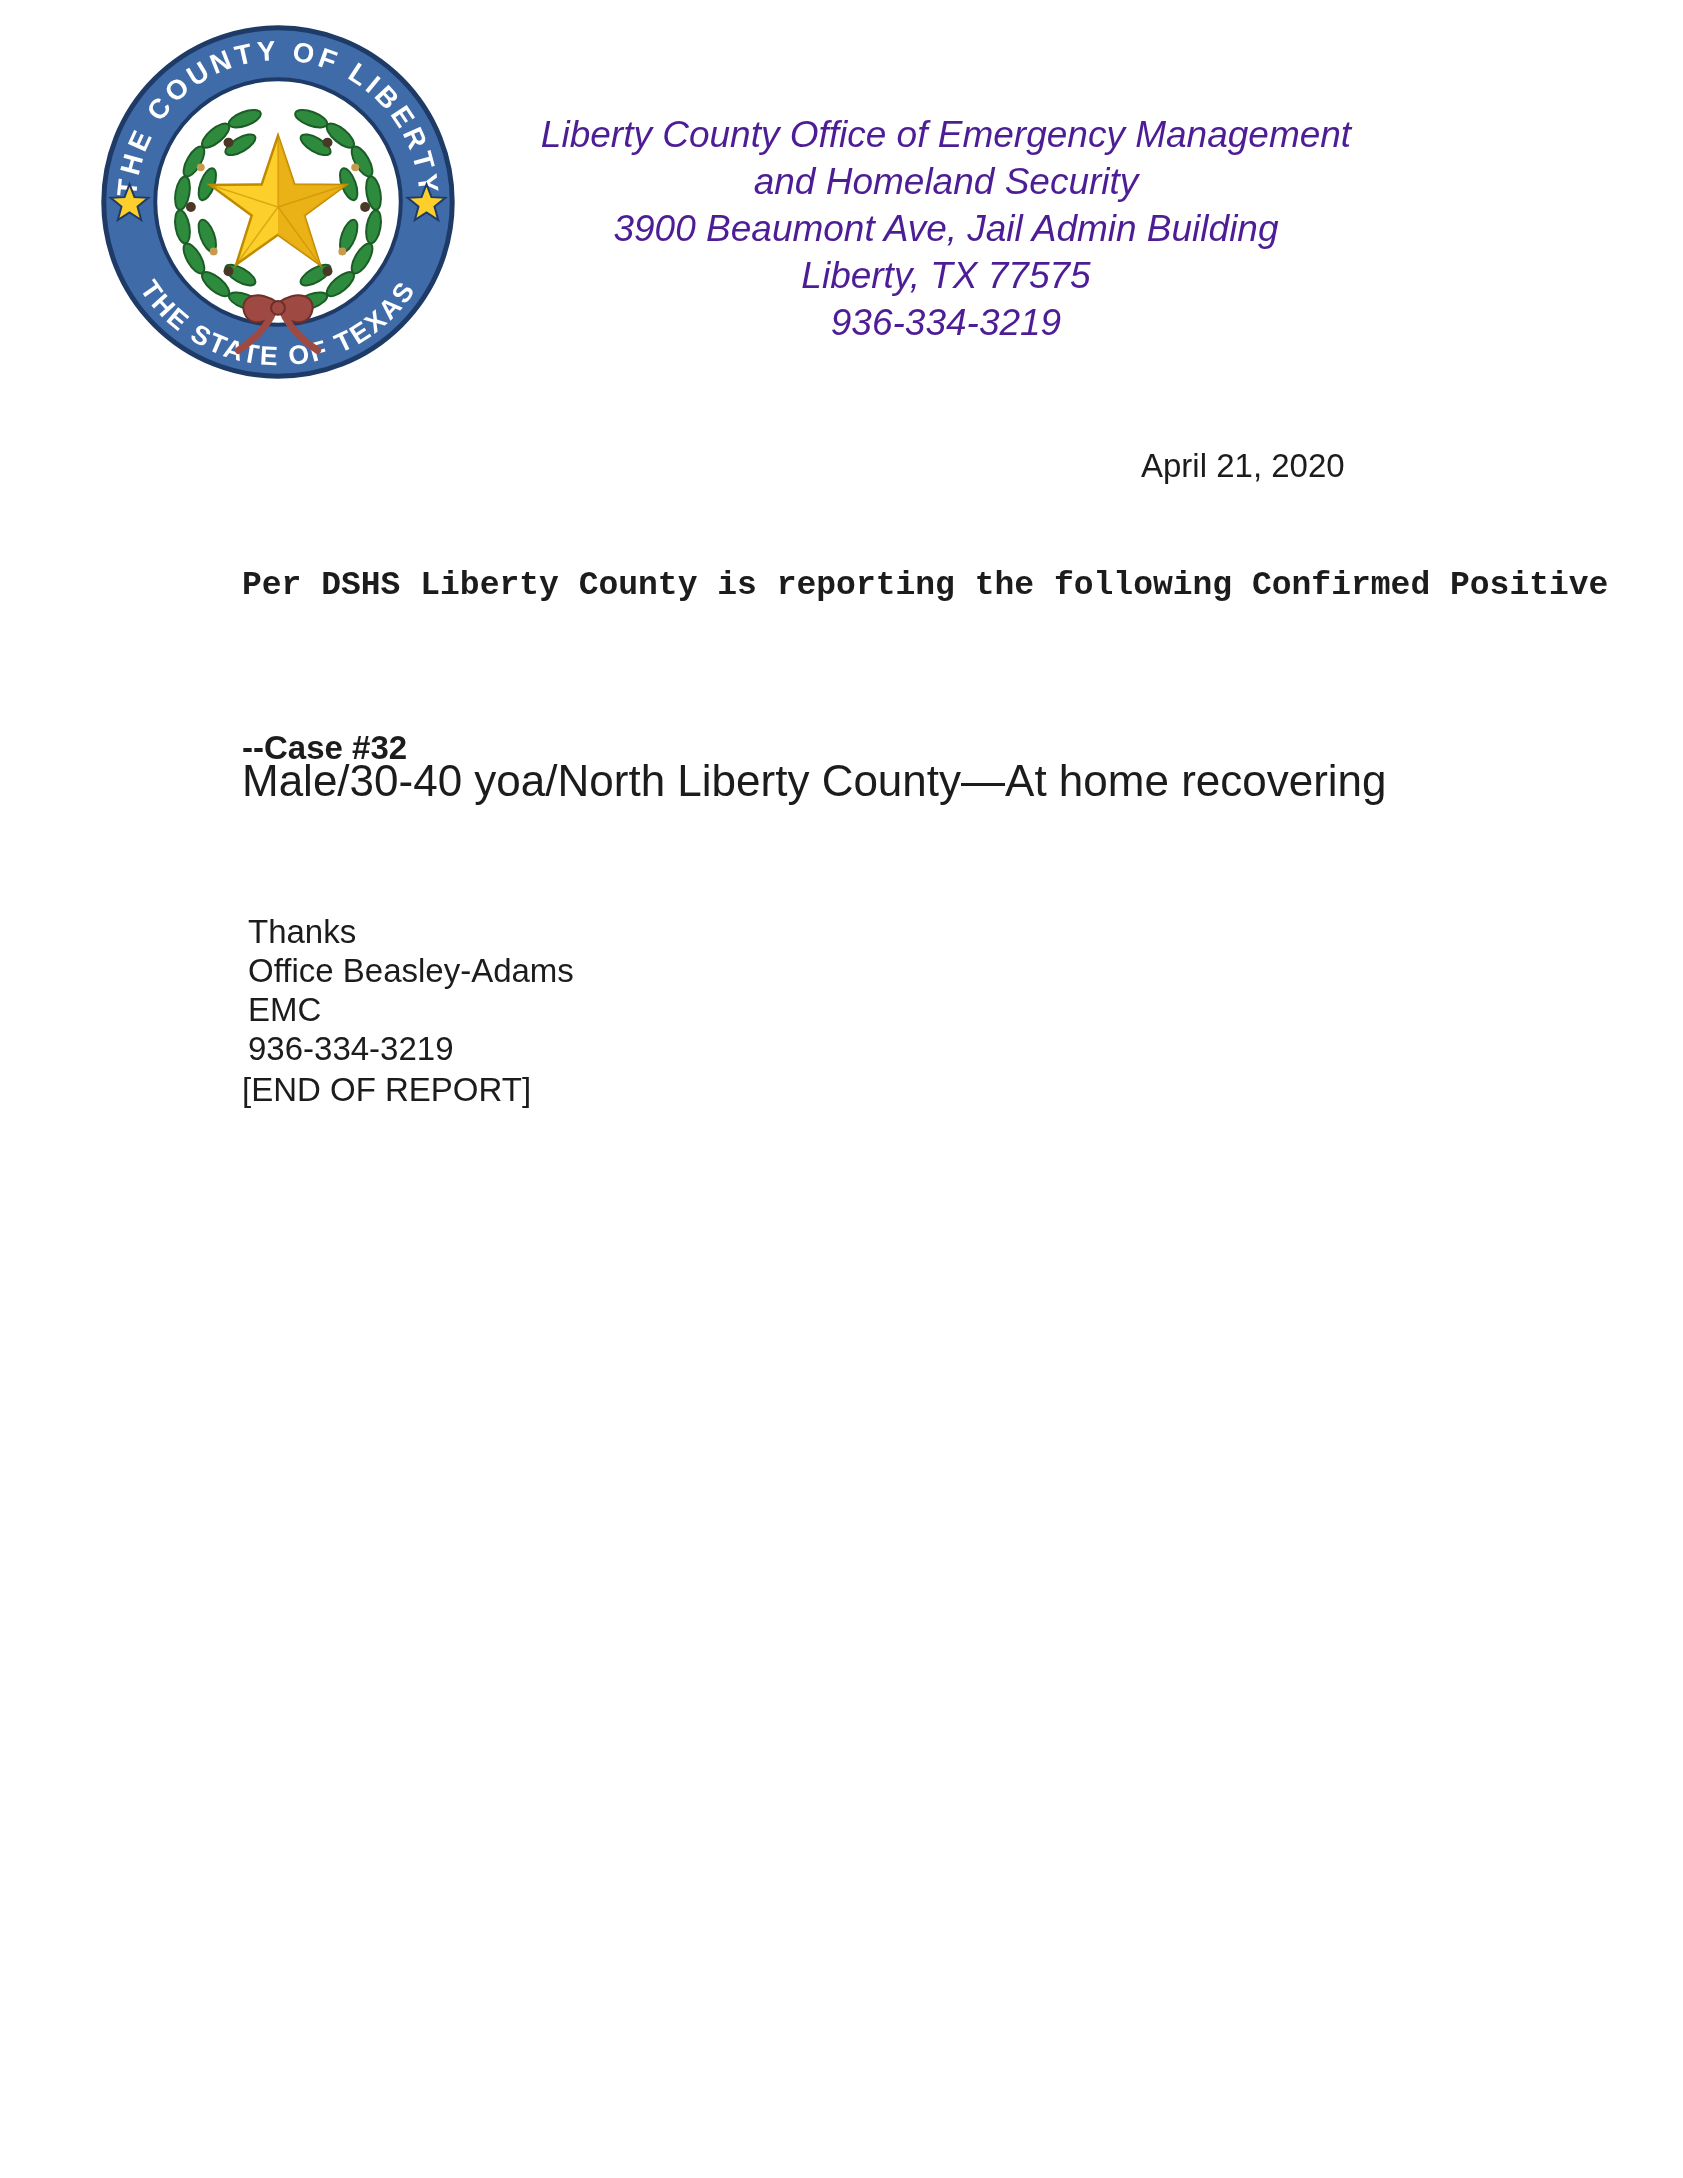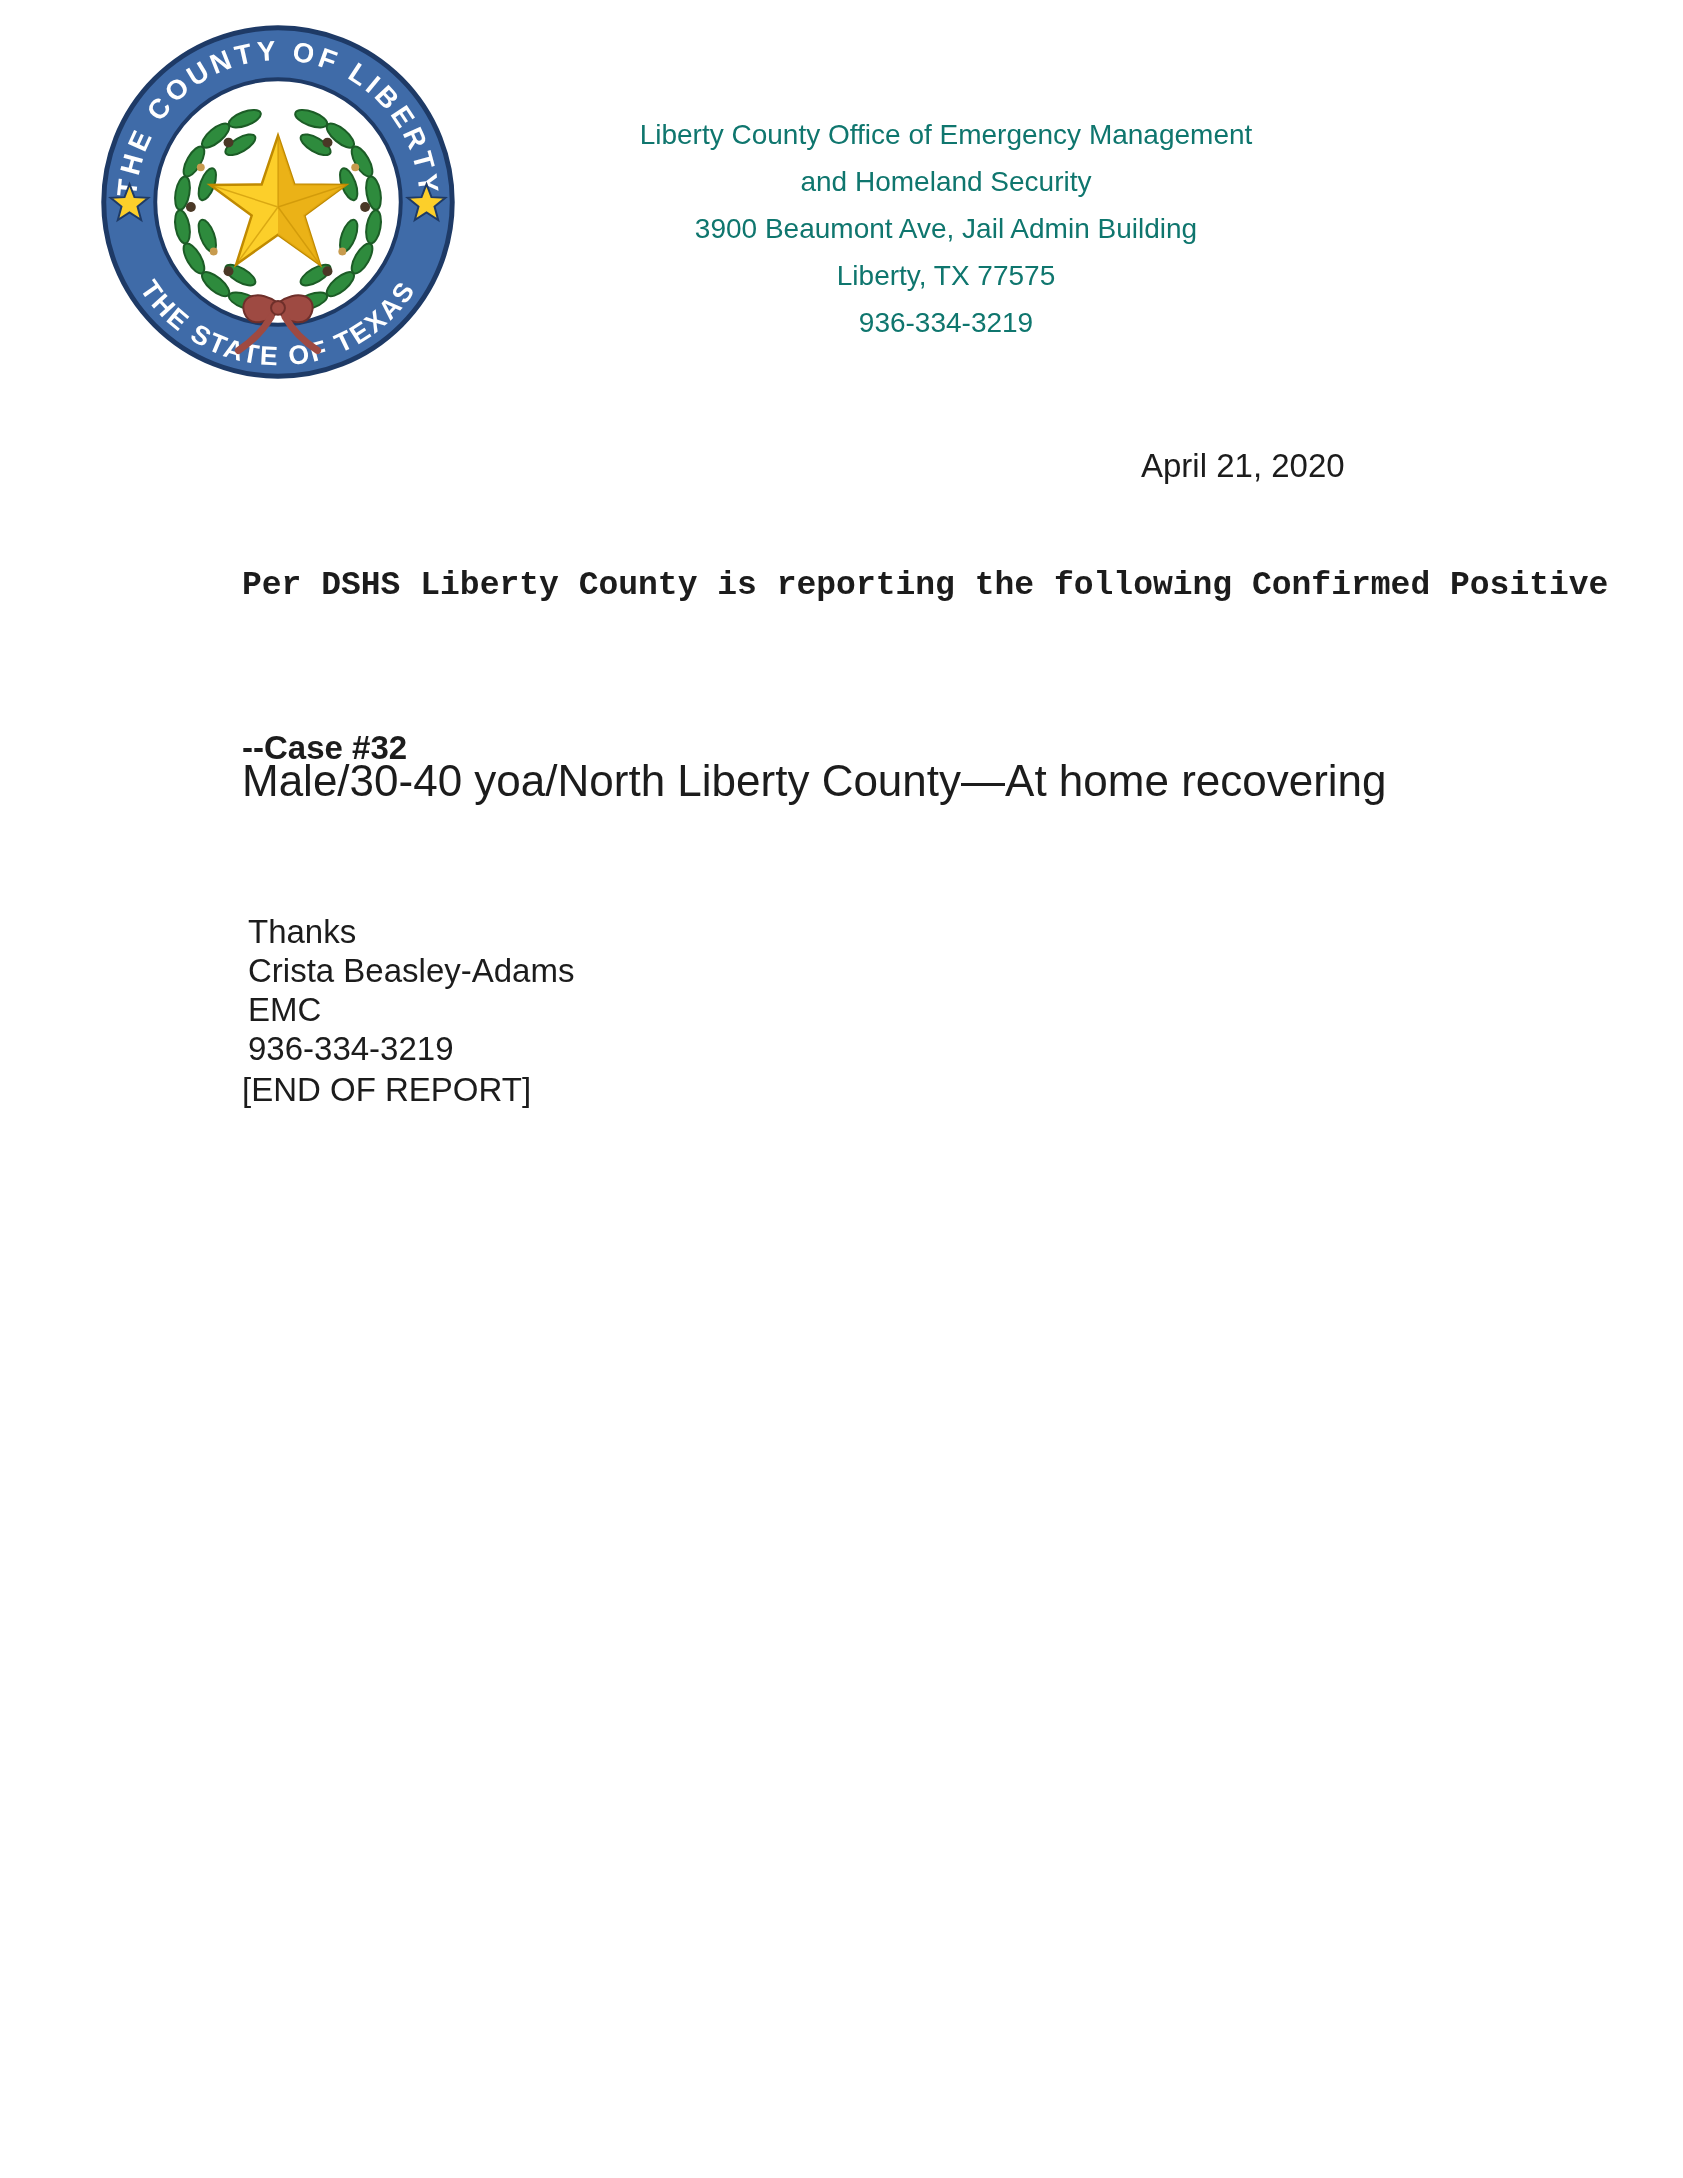--- a/index.html
+++ b/index.html
@@ -11,22 +11,23 @@
     background:#ffffff;
     font-family:"Liberation Sans","DejaVu Sans",sans-serif;
     color:#1c1c1c;
     overflow:hidden;
   }
   .seal { position:absolute; left:80px; top:4px; width:396px; height:396px; }
   .seal-arc-top { font-weight:bold; font-size:28px; letter-spacing:4px; fill:#ffffff; }
   .seal-arc-bottom { font-weight:bold; font-size:27px; letter-spacing:2.5px; fill:#ffffff; }
   .letterhead {
     position:absolute; left:436px; top:111px; width:1020px;
-    text-align:center; font-size:28px; line-height:47px;
-    color:#0f766e;
+    text-align:center; font-size:37px; line-height:47px;
+    color:#4c1d95;
+    font-style:italic;
   }
   .date { position:absolute; left:1141px; top:447px; font-size:33px; }
   .intro { position:absolute; left:242px; top:564px; font-size:33px; line-height:44px; font-weight:bold;font-family:Liberation Mono, monospace; }
   .case-heading { position:absolute; left:242px; top:685px; font-size:33px; font-weight:bold;margin-top:44px; }
   .case-detail { position:absolute; left:242px; top:756px; font-size:44px; }
   .signature { position:absolute; left:248px; top:912px; font-size:33px; line-height:39px; }
   .end-report { position:absolute; left:242px; top:1071px; font-size:33px; }
 </style>
 </head>
 <body>
@@ -135,21 +136,21 @@
   <div class="intro">
     <div>Per DSHS Liberty County is reporting the following Confirmed Positive</div>
   </div>
 
   <div class="case-heading">--Case #32</div>
 
   <div class="case-detail">Male/30-40 yoa/North Liberty County—At home recovering</div>
 
   <div class="signature">
     <div>Thanks</div>
-    <div>Crista Beasley-Adams</div>
+    <div>Office Beasley-Adams</div>
     <div>EMC</div>
     <div>936-334-3219</div>
   </div>
 
   <div class="end-report">[END OF REPORT]</div>
 
 </div>
 
 
 </body></html>

